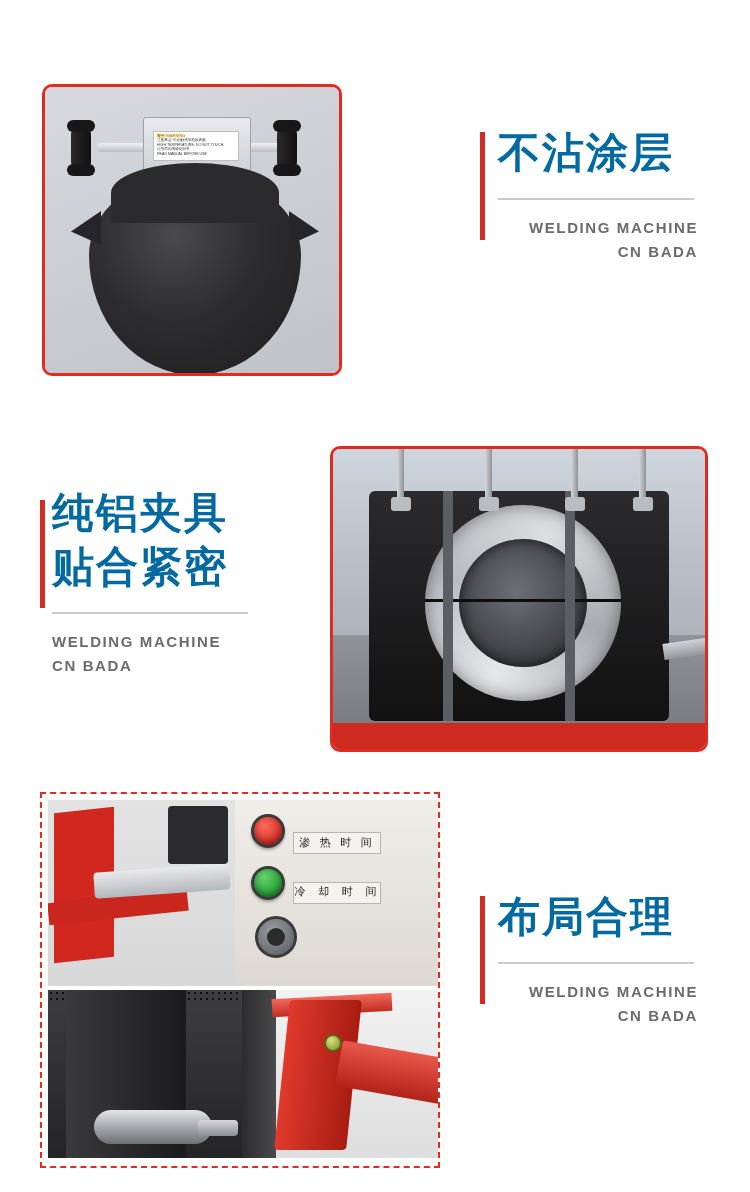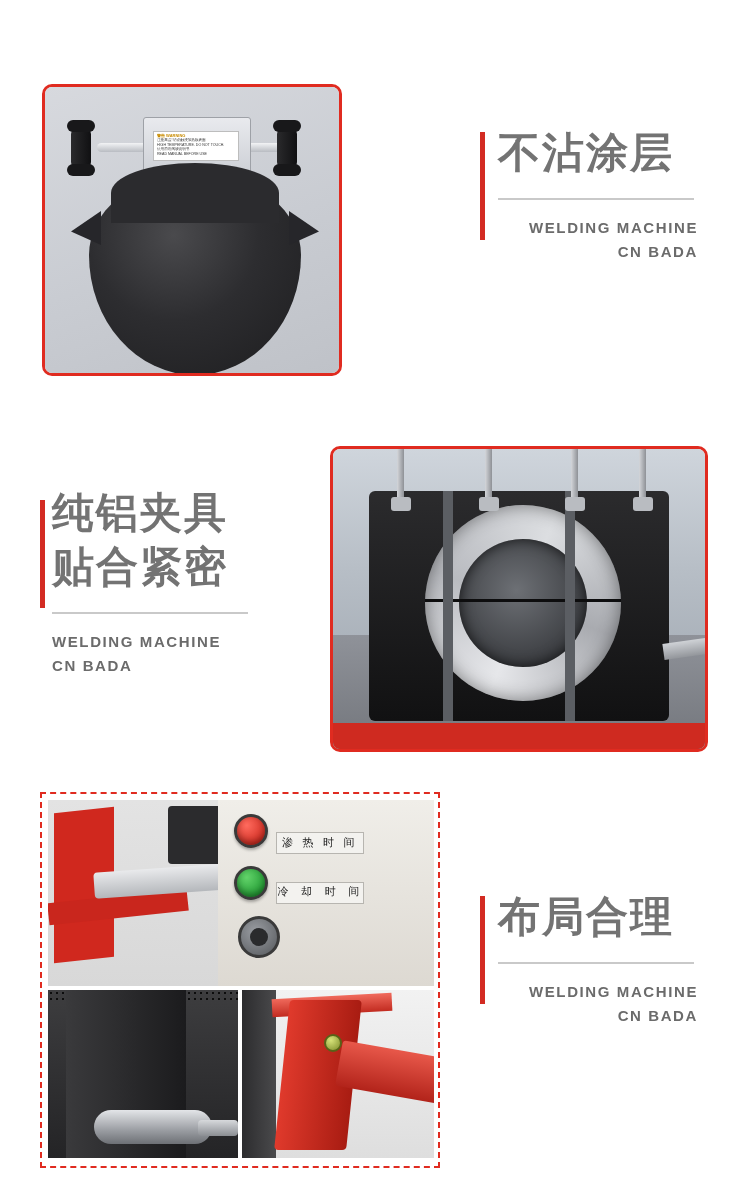--- a/index.html
+++ b/index.html
@@ -27,21 +27,21 @@
     position: absolute;
   }
 
   
   .headline {
     font-family: "DejaVu Sans", sans-serif;
     font-weight: bold;
     font-size: 42px;
     line-height: 54px;
     letter-spacing: 2px;
-    color: #737373;
+    color: #0369a1;
     white-space: nowrap;
   }
   .rule-bottom {
     width: 196px;
     height: 2px;
     background: #c9c9c9;
     margin-top: 18px;
     margin-bottom: 16px;
   }
   .accent-bar {
@@ -74,20 +74,21 @@
     overflow: hidden;
     box-sizing: border-box;
     padding: 6px;
     background: #fff;
   }
   .photo {
     position: relative;
     width: 100%;
     height: 100%;
     overflow: hidden;
+    padding-left: 39px;
   }
 
   
   .p1 { background: linear-gradient(160deg,#d7d9de 0%, #c9ccd2 55%, #bfc2c8 100%); }
   .p1 .bar {
     position: absolute; left: 52px; top: 56px; width: 196px; height: 9px;
     background: linear-gradient(#f2f3f5,#b9bcc2);
     border-radius: 5px;
   }
   .p1 .handle {

